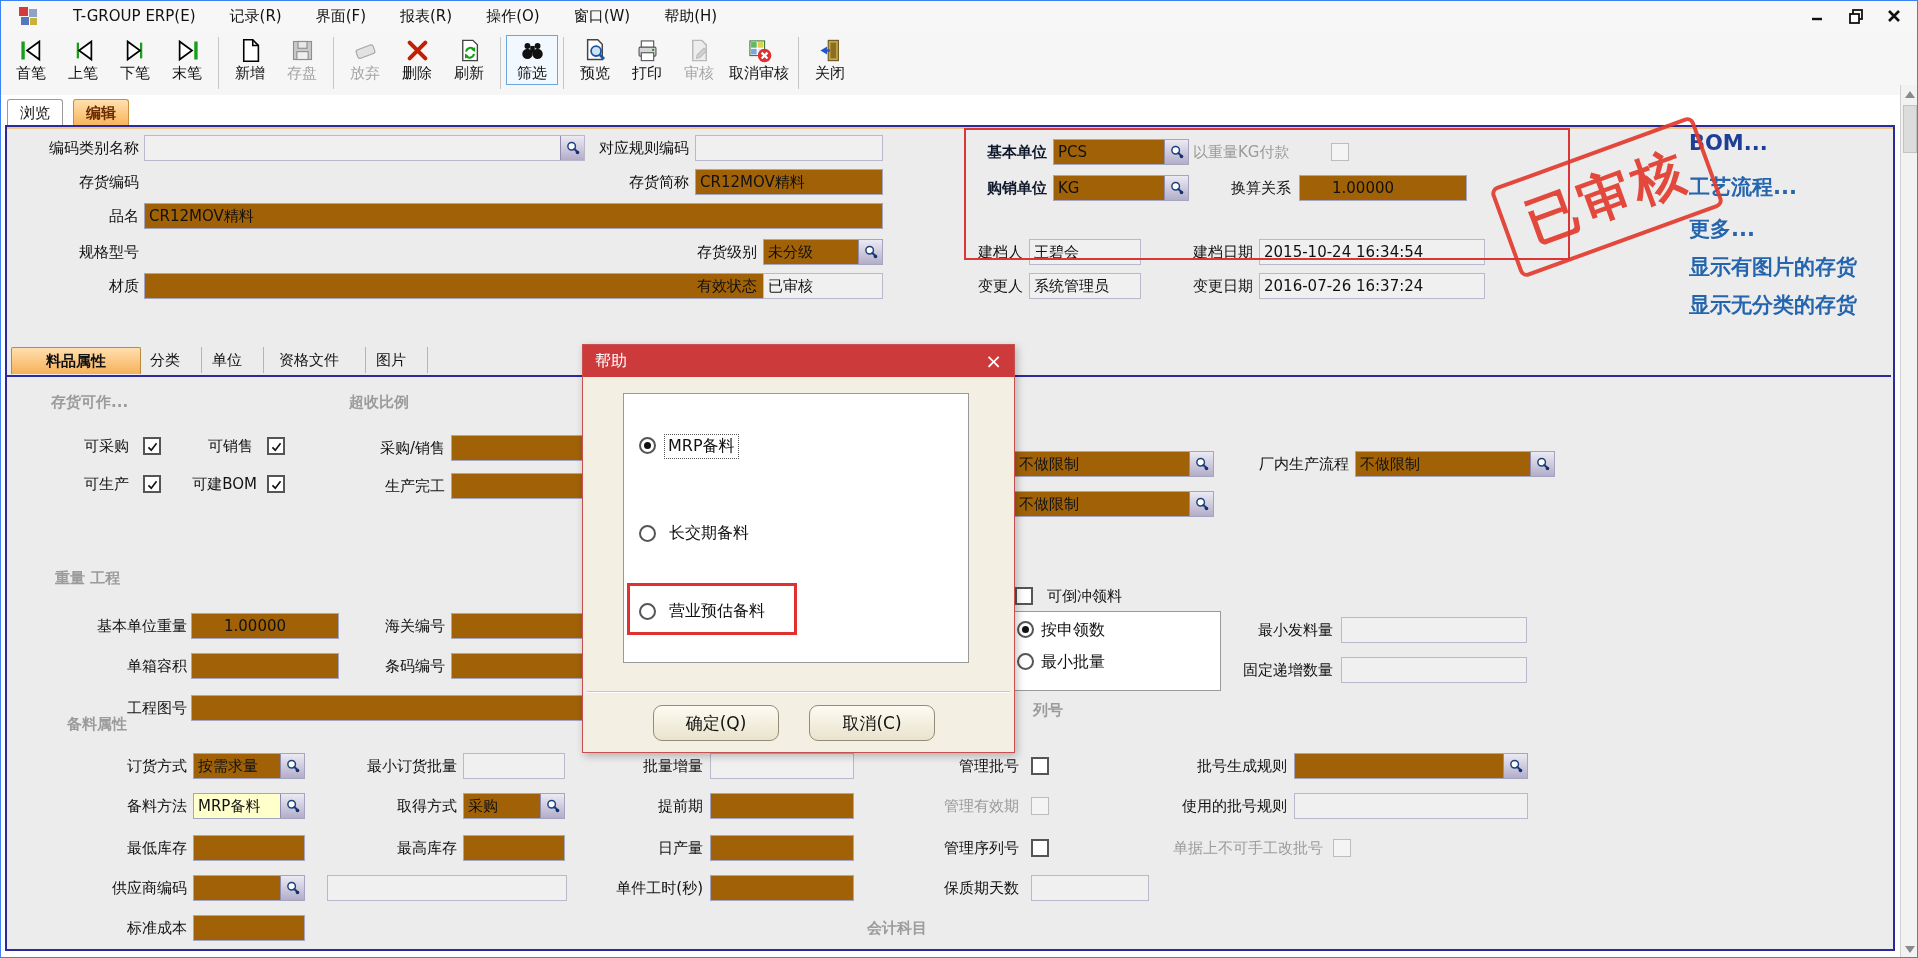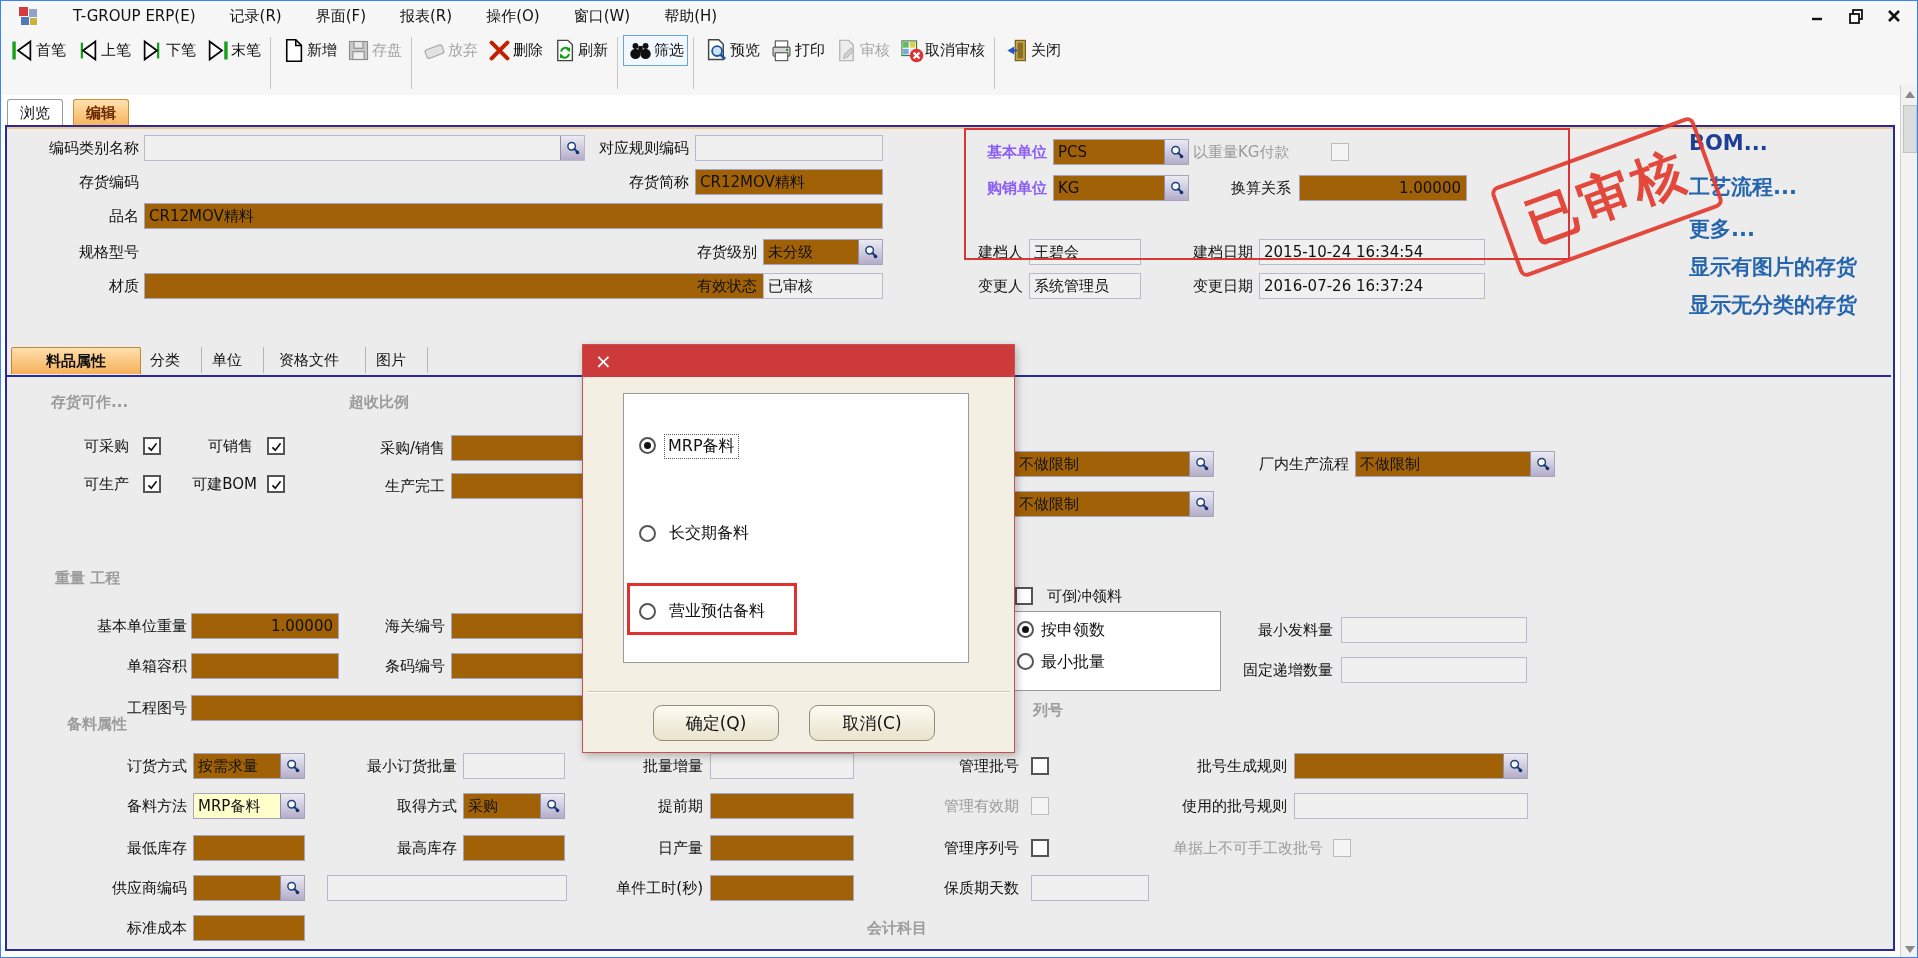--- a/index.html
+++ b/index.html
@@ -5,41 +5,41 @@
   html,body{margin:0;padding:0;background:#d8d8d8;font-family:"DejaVu Sans","Liberation Sans",sans-serif;}
   .screen{position:relative;width:1918px;height:958px;background:#ffffff;overflow:hidden;border:1px solid #3b82f6;box-sizing:border-box;}
   
   .menubar{position:absolute;left:0;top:0;width:1918px;height:30px;background:#f7f7f7;display:flex;align-items:center;padding-left:16px;gap:34px;box-sizing:border-box;}
   .menubar .mitem{font-size:15px;color:#111;cursor:default;white-space:nowrap;}
   .appicon{width:22px;height:22px;flex:0 0 22px;}
   .wincontrols{position:absolute;right:14px;top:6px;display:flex;gap:20px;align-items:center;}
   .wincontrols .wc{width:18px;height:18px;}
   
   .toolbar{position:absolute;left:0;top:30px;width:1918px;height:64px;background:#f6f6f6;display:flex;align-items:flex-start;padding:4px 0 0 4px;box-sizing:border-box;}
-  .tbtn{display:flex;flex-direction:row;align-items:center;justify-content:flex-start;min-width:44px;padding:1px 3px;border:1px solid transparent;text-align:center;}
+  .tbtn{display:flex;flex-direction:column;align-items:center;justify-content:flex-start;min-width:44px;padding:1px 3px;border:1px solid transparent;text-align:center;}
   .tbtn .ticon{width:27px;height:27px;display:block;}
   .tbtn .tlab{font-size:15px;color:#111;white-space:nowrap;margin-top:0;}
   .tbtn.dis .tlab{color:#a5a5a5;}
   .tbtn.focus{border:1px solid #6aa6dd;background:#f2f8ff;}
   .tsep{width:1px;height:52px;background:#c6c6c6;margin:2px 5px 0 5px;flex:0 0 1px;}
   
   .tabstrip{position:absolute;left:6px;top:98px;height:26px;display:flex;gap:10px;}
   .otab{height:26px;line-height:26px;padding:0 12px;font-size:15px;border:1px solid #9a9a9a;border-bottom:none;background:#ffffff;color:#111;border-radius:3px 3px 0 0;}
   .otab.active{background:linear-gradient(#ffe0ae,#f7b35a);font-weight:bold;color:#6b2c00;border-color:#c98f3a;}
   
   .panel{position:absolute;left:4px;top:124px;width:1890px;height:826px;background:#ececec;border:2px solid #2b2a9d;box-sizing:border-box;}
   .panel:before{content:"";position:absolute;left:0;top:0;width:100%;height:2px;background:#f2c98c;}
   
   .lbl{position:absolute;height:26px;line-height:26px;font-size:15px;color:#111;text-align:right;white-space:nowrap;z-index:3;}
-  .lbl.red{color:#8b5cf6;font-weight:bold;}
+  .lbl.red{color:#0f172a;font-weight:bold;}
   .lbl.gray{color:#9b9b9b;}
   .lbl.left{text-align:left;}
   .fld{position:absolute;height:26px;background:#a16207;border:1px solid #a6a5c0;box-sizing:border-box;display:flex;align-items:center;z-index:3;}
   .fld .fval{flex:1;font-size:15px;color:#111;padding-left:4px;white-space:nowrap;overflow:hidden;}
-  .fld .fval.num{text-align:right;padding-right:5px;padding-left:32px;}
+  .fld .fval.num{text-align:left;padding-right:5px;padding-left:32px;}
   .fld.gray{background:#f0f0f0;border-color:#b9b8cc;}
   .fld.yellow{background:#ffffcc;}
   .lk{flex:0 0 23px;height:24px;background:linear-gradient(#eceaf4,#b3adc9);border-left:1px solid #8f8cae;display:flex;align-items:center;justify-content:center;}
   .sect{position:absolute;font-size:15px;font-weight:bold;color:#9b9b9b;white-space:nowrap;z-index:3;}
   .cb{position:absolute;width:18px;height:18px;background:#fff;border:2px solid #555;box-sizing:border-box;z-index:3;display:flex;align-items:center;justify-content:center;}
   .cb.dis{border:1px solid #bcbcbc;background:#f4f4f4;}
   .radio{position:absolute;width:17px;height:17px;border-radius:50%;border:2px solid #555;background:#fff;box-sizing:border-box;z-index:6;}
   .radio.sel:after{content:"";position:absolute;left:3px;top:3px;width:7px;height:7px;border-radius:50%;background:#111;}
   .rlab{position:absolute;font-size:16px;color:#111;white-space:nowrap;z-index:6;}
   
@@ -573,20 +573,21 @@
     </div>
 
   <div class="lbl" style="left:108px;top:914px;width:78px">标准成本</div>
   <div class="fld" style="left:192px;top:914px;width:112px">
       <span class="fval"></span>
     </div>
   <div class="sect" style="left:866px;top:918px">会计科目</div>
 
   <div class="dialog">
     <div class="dlg-title">
+      <span class="dtext">帮助</span>
       <span class="dclose">×</span>
     </div>
     <div class="dlg-list"></div>
     <div class="radio sel" style="left:56px;top:92px"></div>
     <span class="rlab focusdots" style="left:82px;top:90px">MRP备料</span>
     <div class="radio" style="left:56px;top:180px"></div>
     <span class="rlab" style="left:86px;top:178px">长交期备料</span>
     <div class="radio" style="left:56px;top:258px"></div>
     <span class="rlab" style="left:86px;top:256px">营业预估备料</span>
     <div class="dlg-redrect"></div>

